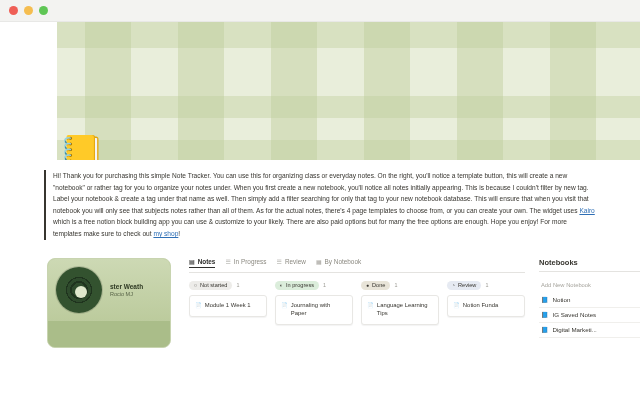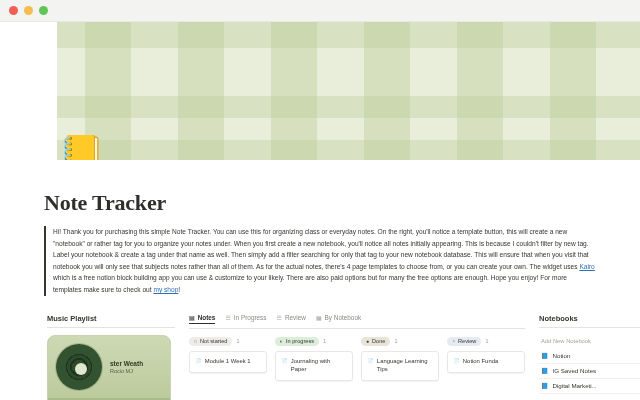--- a/index.html
+++ b/index.html
@@ -236,28 +236,26 @@
     <div class="stripe-v" style="left:457px;width:46px;"></div>
     <div class="stripe-v" style="left:550px;width:46px;"></div>
     <div class="stripe-h" style="top:0px;height:26px;"></div>
     <div class="stripe-h" style="top:74px;height:22px;"></div>
     <div class="stripe-h" style="top:118px;height:20px;"></div>
     <div id="page-icon">📒</div>
   </div>
 
   <div id="page">
 
-    <div id="title">Note Tracker</div>
 
     <div id="intro"><span>Hi! Thank you for purchasing this simple Note Tracker. You can use this for organizing class or everyday notes. On the right, you'll notice a template button, this will create a new "notebook" or rather tag for you to organize your notes under. When you first create a new notebook, you'll notice all notes initially appearing. This is because I couldn't filter by new tag. Label your notebook &amp; create a tag under that name as well. Then simply add a filter searching for only that tag to your new notebook database. This will ensure that when you visit that notebook you will only see that subjects notes rather than all of them. As for the actual notes, there's 4 page templates to choose from, or you can create your own. The widget uses </span><span class="kairo">Kairo</span><span> which is a free notion block building app you can use &amp; customize to your likely. There are also paid options but for many the free options are enough. Hope you enjoy! For more templates make sure to check out </span><span class="kairo">my shop</span><span>!</span></div>
 
     <div id="columns">
 
       <div class="col-music">
-        <div class="col-head">Music Playlist</div>
         <div id="player">
           <div id="player-art">
             <div class="vinyl"></div>
             <div class="vinyl-center"></div>
             <div class="track-info">
               <div class="track-title">ster Weath</div>
               <div class="track-artist">Rocio MJ</div>
             </div>
           </div>
           <div id="player-bar">

